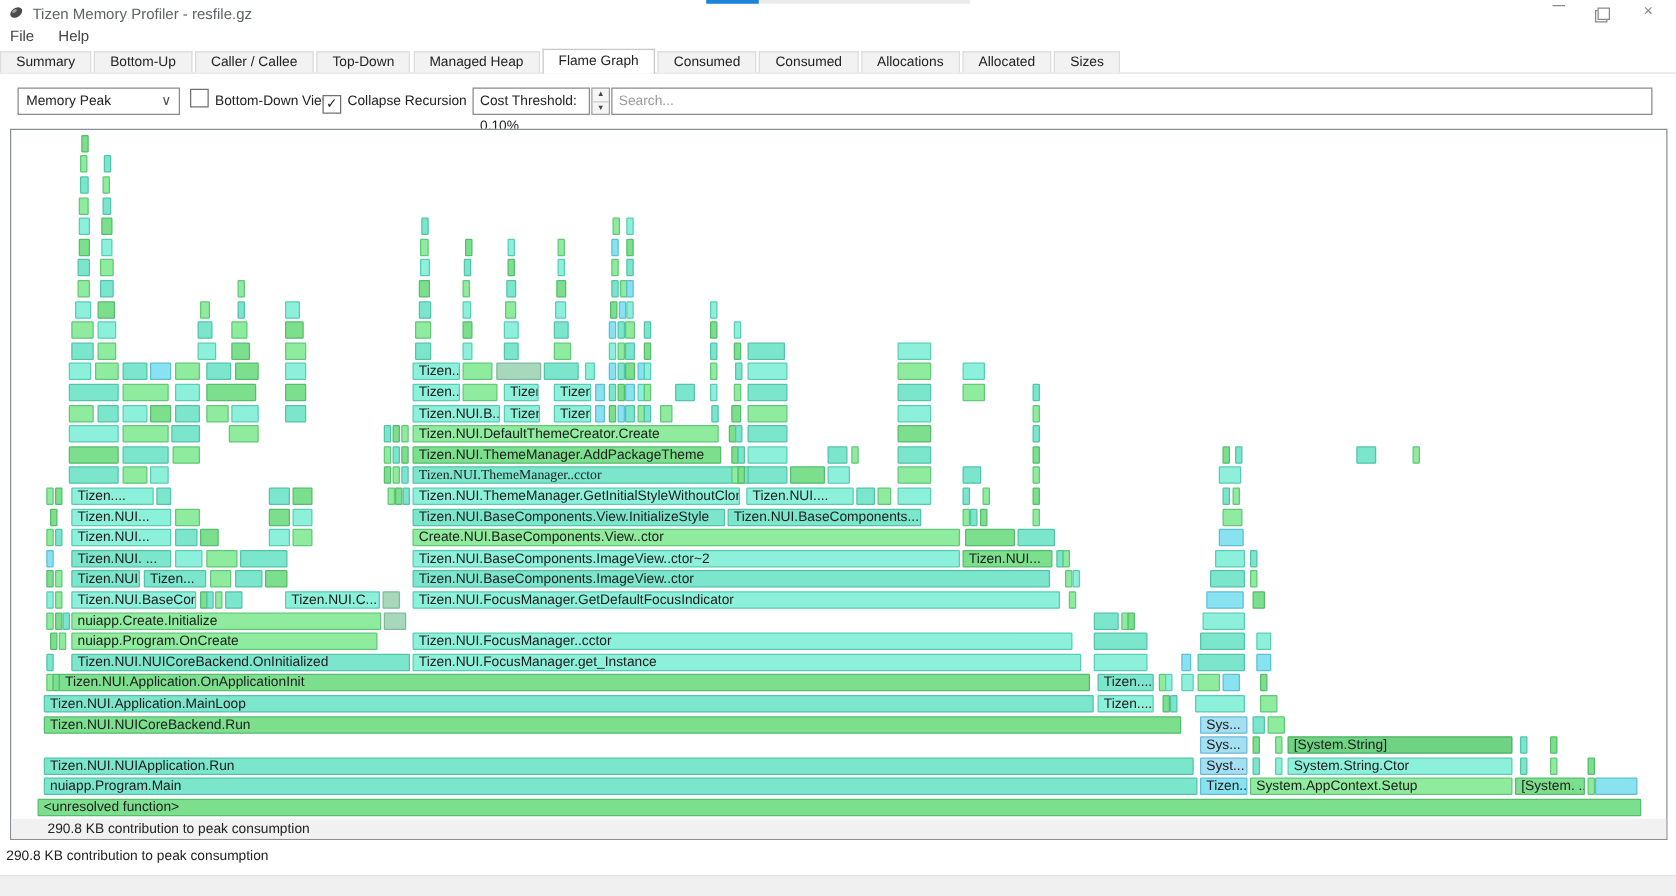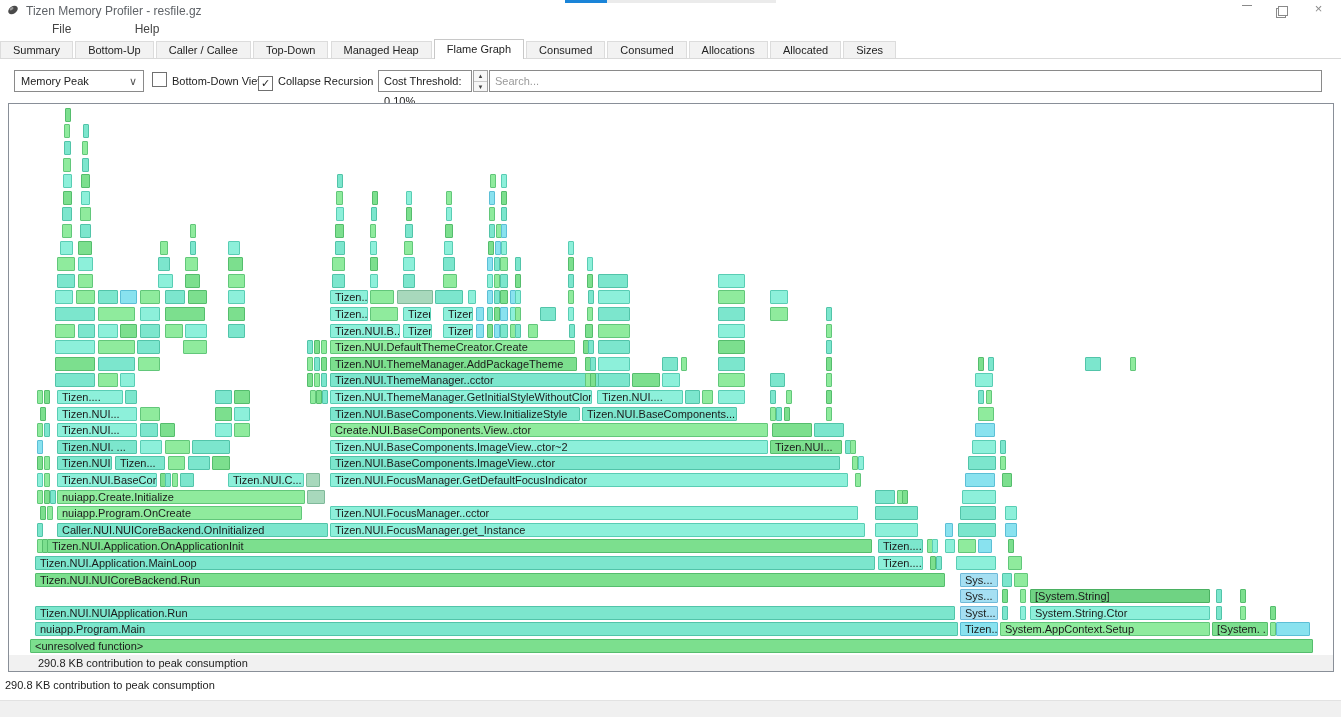--- a/index.html
+++ b/index.html
@@ -14,21 +14,21 @@
   #app-icon{position:absolute;left:7px;top:4px;width:12px;height:12px;}
   #title-text{position:absolute;left:26px;top:4px;font-size:12px;color:#5f6368;}
   .wctl{position:absolute;top:0;width:45px;height:20px;text-align:center;color:#8a8a8a;cursor:default;}
   #btn-min{right:72px;} #btn-max{right:36px;} #btn-close{right:0;font-size:13px;line-height:18px;}
   #btn-min .bar{display:inline-block;width:10px;height:1px;background:#8a8a8a;margin-bottom:4px;}
   #btn-max .sq{position:absolute;left:18px;top:6px;width:8px;height:8px;border:1px solid #8a8a8a;background:#fff;}
   #btn-max .sq2{left:16px;top:8px;}
 
   
   #menubar{position:absolute;left:0;top:20px;width:100%;height:19px;font-size:12px;color:#444;}
-  .menu-item{display:inline-block;padding:2px 8px;margin-left:44px;}
+  .menu-item{display:inline-block;padding:2px 8px;}
 
   
   #tabbar{position:absolute;left:0;top:39px;width:100%;height:19px;border-bottom:1px solid #d9d9d9;}
   .tab{display:inline-block;vertical-align:bottom;background:#f2f2f2;border:1px solid #dcdcdc;border-bottom:none;height:16px;line-height:16px;padding:0 12px;margin-top:2px;margin-right:-1px;color:#222;}
   .tab.active{background:#fff;height:19px;line-height:18px;margin-top:0;margin-bottom:-1px;border-color:#c8c8c8;position:relative;z-index:2;}
 
   
   #toolbar{position:absolute;left:0;top:59px;width:100%;height:44px;background:#fff;}
   .tb{position:absolute;top:11px;height:22px;box-sizing:border-box;}
   #mode-select{left:14px;width:130px;border:1px solid #8a8a8a;background:#fff;line-height:20px;padding-left:6px;}
@@ -152,21 +152,21 @@
         <div class="fblock" style="left: 33px; top: 435px; width: 3px; background: rgb(124, 223, 142); border-color: rgb(85, 189, 109);"></div>
         <div class="fblock" style="left: 38px; top: 435px; width: 825px; background: rgb(124, 223, 142); border-color: rgb(85, 189, 109);">Tizen.NUI.Application.OnApplicationInit</div>
         <div class="fblock" style="left: 869px; top: 435px; width: 45px; background: rgb(124, 230, 205); border-color: rgb(82, 196, 169);">Tizen....</div>
         <div class="fblock" style="left: 918px; top: 435px; width: 3px; background: rgb(143, 235, 157); border-color: rgb(98, 199, 122);"></div>
         <div class="fblock" style="left: 923px; top: 435px; width: 3px; background: rgb(141, 240, 218); border-color: rgb(89, 205, 180);"></div>
         <div class="fblock" style="left: 936px; top: 435px; width: 10px; background: rgb(141, 240, 218); border-color: rgb(89, 205, 180);"></div>
         <div class="fblock" style="left: 949px; top: 435px; width: 18px; background: rgb(143, 235, 157); border-color: rgb(98, 199, 122);"></div>
         <div class="fblock" style="left: 969px; top: 435px; width: 14px; background: rgb(137, 226, 239); border-color: rgb(92, 191, 214);"></div>
         <div class="fblock" style="left: 999px; top: 435px; width: 4px; background: rgb(124, 223, 142); border-color: rgb(85, 189, 109);"></div>
         <div class="fblock" style="left: 28px; top: 419px; width: 5px; background: rgb(124, 230, 205); border-color: rgb(82, 196, 169);"></div>
-        <div class="fblock" style="left: 48px; top: 419px; width: 271px; background: rgb(124, 230, 205); border-color: rgb(82, 196, 169);">Caller.NUI.NUICoreBackend.OnInitialized</div>
+        <div class="fblock" style="left: 48px; top: 419px; width: 271px; background: rgb(124, 230, 205); border-color: rgb(82, 196, 169);">Tizen.NUI.NUICoreBackend.OnInitialized</div>
         <div class="fblock" style="left: 321px; top: 419px; width: 535px; background: rgb(141, 240, 218); border-color: rgb(89, 205, 180);">Tizen.NUI.FocusManager.get_Instance</div>
         <div class="fblock" style="left: 866px; top: 419px; width: 43px; background: rgb(141, 240, 218); border-color: rgb(89, 205, 180);"></div>
         <div class="fblock" style="left: 936px; top: 419px; width: 8px; background: rgb(137, 226, 239); border-color: rgb(92, 191, 214);"></div>
         <div class="fblock" style="left: 949px; top: 419px; width: 38px; background: rgb(124, 230, 205); border-color: rgb(82, 196, 169);"></div>
         <div class="fblock" style="left: 996px; top: 419px; width: 12px; background: rgb(137, 226, 239); border-color: rgb(92, 191, 214);"></div>
         <div class="fblock" style="left: 31px; top: 402px; width: 4px; background: rgb(124, 223, 142); border-color: rgb(85, 189, 109);"></div>
         <div class="fblock" style="left: 38px; top: 402px; width: 4px; background: rgb(143, 235, 157); border-color: rgb(98, 199, 122);"></div>
         <div class="fblock" style="left: 48px; top: 402px; width: 245px; background: rgb(143, 235, 157); border-color: rgb(98, 199, 122);">nuiapp.Program.OnCreate</div>
         <div class="fblock" style="left: 321px; top: 402px; width: 528px; background: rgb(141, 240, 218); border-color: rgb(89, 205, 180);">Tizen.NUI.FocusManager..cctor</div>
         <div class="fblock" style="left: 866px; top: 402px; width: 43px; background: rgb(124, 230, 205); border-color: rgb(82, 196, 169);"></div>
@@ -258,21 +258,21 @@
         <div class="fblock" style="left: 777px; top: 286px; width: 3px; background: rgb(143, 235, 157); border-color: rgb(98, 199, 122);"></div>
         <div class="fblock" style="left: 817px; top: 286px; width: 4px; background: rgb(124, 223, 142); border-color: rgb(85, 189, 109);"></div>
         <div class="fblock" style="left: 969px; top: 286px; width: 6px; background: rgb(124, 230, 205); border-color: rgb(82, 196, 169);"></div>
         <div class="fblock" style="left: 977px; top: 286px; width: 4px; background: rgb(143, 235, 157); border-color: rgb(98, 199, 122);"></div>
         <div class="fblock" style="left: 46px; top: 269px; width: 40px; background: rgb(124, 230, 205); border-color: rgb(82, 196, 169);"></div>
         <div class="fblock" style="left: 89px; top: 269px; width: 20px; background: rgb(143, 235, 157); border-color: rgb(98, 199, 122);"></div>
         <div class="fblock" style="left: 111px; top: 269px; width: 15px; background: rgb(141, 240, 218); border-color: rgb(89, 205, 180);"></div>
         <div class="fblock" style="left: 298px; top: 269px; width: 4px; background: rgb(124, 223, 142); border-color: rgb(85, 189, 109);"></div>
         <div class="fblock" style="left: 305px; top: 269px; width: 4px; background: rgb(143, 235, 157); border-color: rgb(98, 199, 122);"></div>
         <div class="fblock" style="left: 312px; top: 269px; width: 4px; background: rgb(124, 230, 205); border-color: rgb(82, 196, 169);"></div>
-        <div class="fblock" style="left: 321px; top: 269px; width: 272px; background: rgb(124, 230, 205); border-color: rgb(82, 196, 169);">Tizen.NUI.ThemeManager..cctor</div>
+        <div class="fblock" style="left: 321px; top: 269px; width: 272px; background: rgb(124, 230, 205); border-color: rgb(82, 196, 169); font-family: Liberation Serif, serif;">Tizen.NUI.ThemeManager..cctor</div>
         <div class="fblock" style="left: 576px; top: 269px; width: 3px; background: rgb(143, 235, 157); border-color: rgb(98, 199, 122);"></div>
         <div class="fblock" style="left: 581px; top: 269px; width: 3px; background: rgb(124, 223, 142); border-color: rgb(85, 189, 109);"></div>
         <div class="fblock" style="left: 589px; top: 269px; width: 32px; background: rgb(124, 230, 205); border-color: rgb(82, 196, 169);"></div>
         <div class="fblock" style="left: 623px; top: 269px; width: 28px; background: rgb(124, 223, 142); border-color: rgb(85, 189, 109);"></div>
         <div class="fblock" style="left: 653px; top: 269px; width: 18px; background: rgb(141, 240, 218); border-color: rgb(89, 205, 180);"></div>
         <div class="fblock" style="left: 709px; top: 269px; width: 27px; background: rgb(143, 235, 157); border-color: rgb(98, 199, 122);"></div>
         <div class="fblock" style="left: 761px; top: 269px; width: 15px; background: rgb(124, 230, 205); border-color: rgb(82, 196, 169);"></div>
         <div class="fblock" style="left: 817px; top: 269px; width: 4px; background: rgb(143, 235, 157); border-color: rgb(98, 199, 122);"></div>
         <div class="fblock" style="left: 966px; top: 269px; width: 18px; background: rgb(141, 240, 218); border-color: rgb(89, 205, 180);"></div>
         <div class="fblock" style="left: 46px; top: 253px; width: 40px; background: rgb(124, 223, 142); border-color: rgb(85, 189, 109);"></div>

